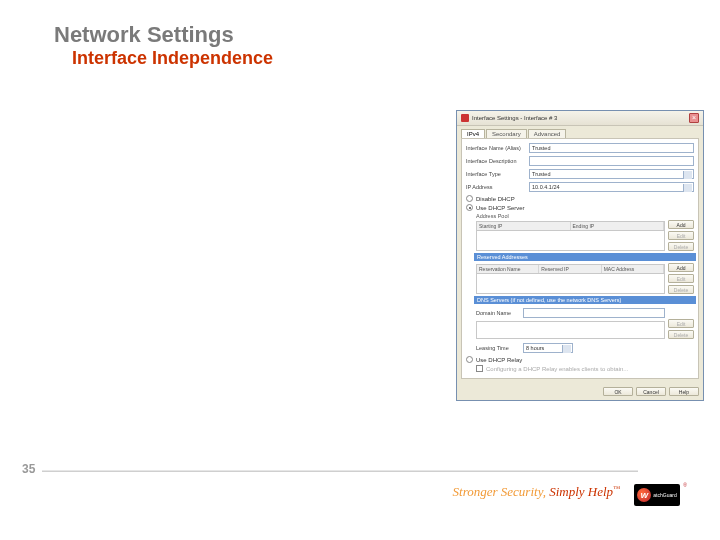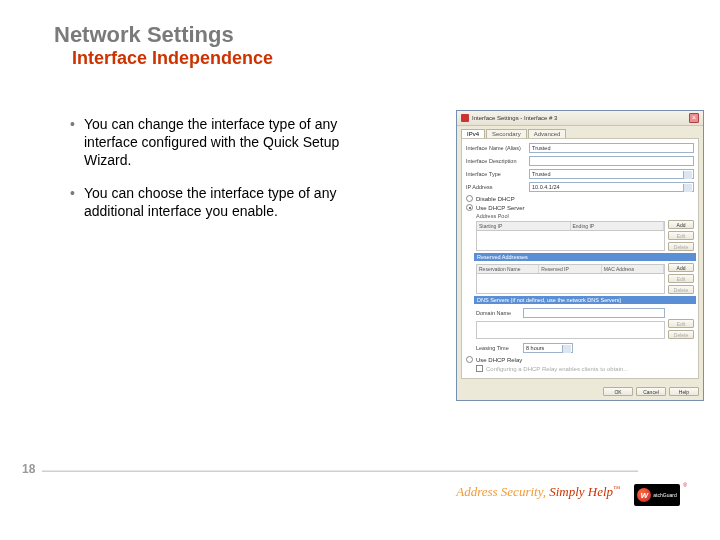--- a/index.html
+++ b/index.html
@@ -51,24 +51,20 @@
   .logo-r{color:#c0272d;font-size:5px;position:absolute;right:-7px;top:-2px}
 </style>
 </head>
 <body>
 
 <div class="slide">
 
   <div class="title">Network Settings</div>
   <div class="subtitle">Interface Independence</div>
 
-  <ul class="bullets">
-    <li>You can change the interface type of any interface configured with the Quick Setup Wizard.</li>
-    <li>You can choose the interface type of any additional interface you enable.</li>
-  </ul>
 
   <div class="dialog">
     <div class="titlebar">
       <span class="tb-icon"></span>
       <span class="tb-txt">Interface Settings - Interface # 3</span>
       <span class="tb-close">×</span>
     </div>
     <div class="tabs">
       <span class="tab act">IPv4</span>
       <span class="tab">Secondary</span>
@@ -169,24 +165,24 @@
         </div>
       </div>
     </div>
     <div class="dlg-footer">
       <span class="btn" style="width:30px">OK</span>
       <span class="btn" style="width:30px">Cancel</span>
       <span class="btn" style="width:30px">Help</span>
     </div>
   </div>
 
-  <div class="pagenum">18</div>
+  <div class="pagenum">35</div>
   <div class="rule"></div>
   <div class="tagline">
-    <span>Address Security, </span><span class="s">Simply Help</span><sup>™</sup>
+    <span>Stronger Security, </span><span class="s">Simply Help</span><sup>™</sup>
   </div>
   <div class="logo">
     <span class="logo-circ">
         <span class="logo-w">W</span>
       </span>
     <span class="logo-txt">atchGuard</span>
     <span class="logo-r">®</span>
   </div>
 </div>
 

